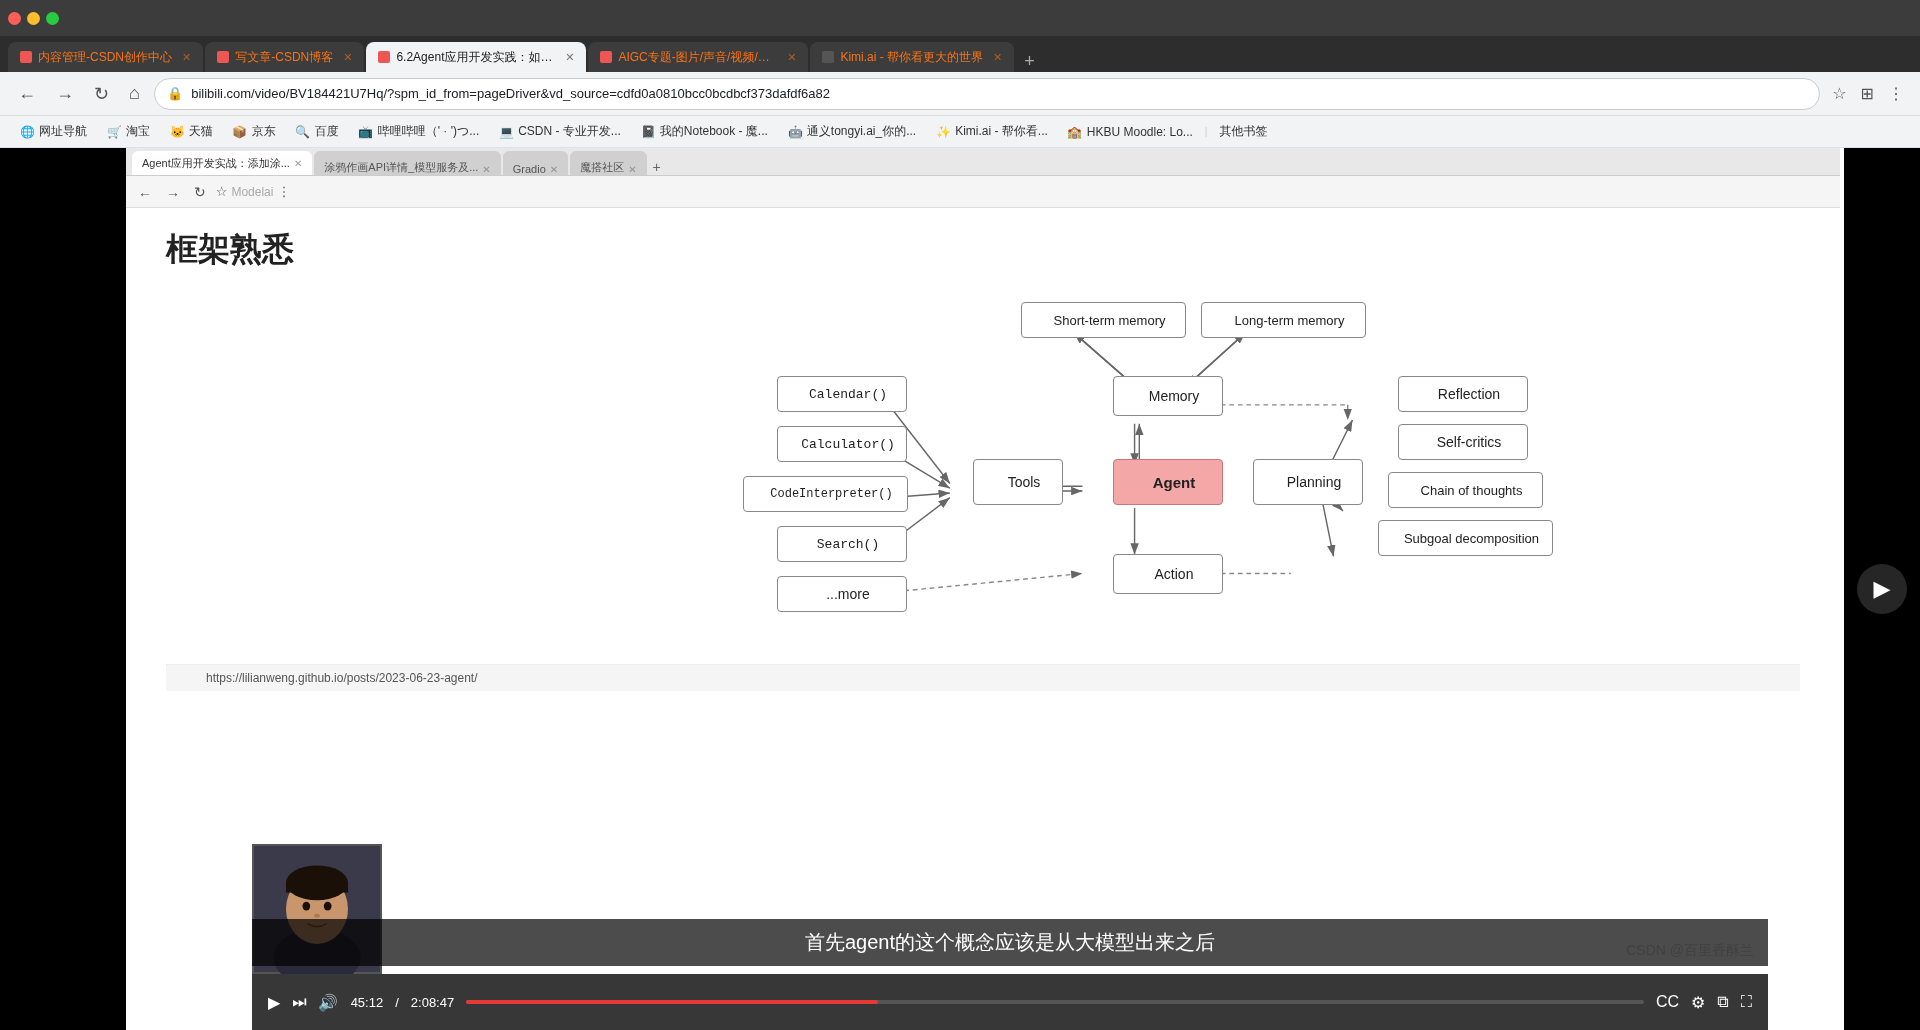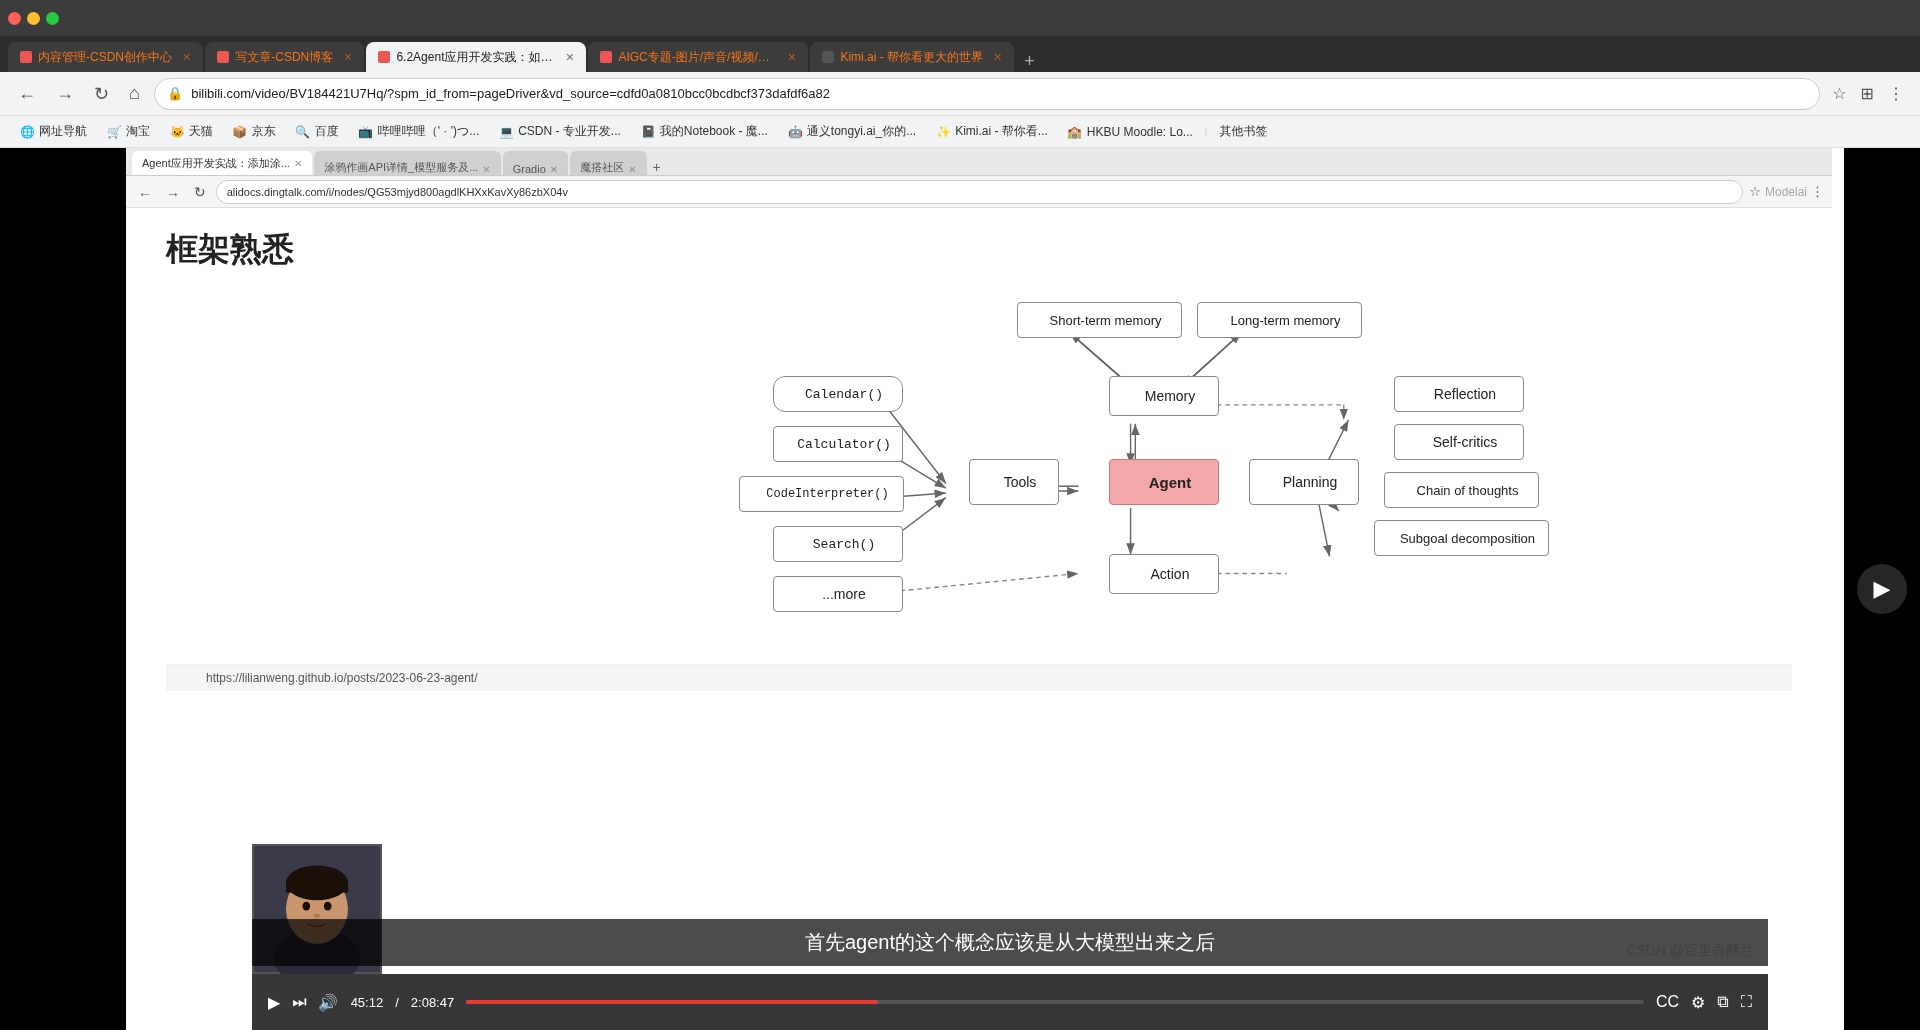--- a/index.html
+++ b/index.html
@@ -108,21 +108,21 @@
     .video-area {
       flex: 1;
       background: #fff;
       position: relative;
       overflow: hidden;
     }
 
     
     .inner-browser {
       position: absolute;
-      top: 0; left: 0; right: 12px;
+      top: 0; left: 0; right: 4px;
       background: #ec4899;
     }
 
     .inner-tabs {
       background: #e8e8e8;
       height: 28px;
       display: flex;
       align-items: flex-end;
       padding: 0 6px;
       gap: 2px;
@@ -482,23 +482,20 @@
           <span>魔搭社区</span>
           <span class="inner-tab-close">✕</span>
         </div>
         <button class="inner-tab-new">+</button>
       </div>
 
       <div class="inner-nav">
         <button class="inner-nav-btn">←</button>
         <button class="inner-nav-btn">→</button>
         <button class="inner-nav-btn">↻</button>
-        <div class="inner-address">
-          <span>alidocs.dingtalk.com/i/nodes/QG53mjyd800agdlKHXxKavXy86zbX04v</span>
-        </div>
         <div class="inner-nav-icons">
           <button class="inner-nav-icon">☆</button>
           <button class="inner-nav-icon" style="font-size:12px;color:#aaa;">Modelai</button>
           <button class="inner-nav-icon">⋮</button>
         </div>
       </div>
 
       <div class="slide-content">
         <div class="slide-title">框架熟悉</div>
 
@@ -565,21 +562,21 @@
           </div>
           <div class="diagram-box" style="left:440px;top:175px;width:90px;height:46px;">
             <span>Tools</span>
           </div>
           <div class="diagram-box" style="left:720px;top:175px;width:110px;height:46px;">
             <span>Planning</span>
           </div>
           <div class="diagram-box" style="left:580px;top:270px;width:110px;height:40px;">
             <span>Action</span>
           </div>
-          <div class="diagram-box monospace" style="left:244px;top:92px;width:130px;height:36px;border-radius:12px;">
+          <div class="diagram-box monospace" style="left:244px;top:92px;width:130px;height:36px;">
             <span>Calendar()</span>
           </div>
           <div class="diagram-box monospace" style="left:244px;top:142px;width:130px;height:36px;">
             <span>Calculator()</span>
           </div>
           <div class="diagram-box monospace" style="left:210px;top:192px;width:165px;height:36px;font-size:12px;">
             <span>CodeInterpreter()</span>
           </div>
           <div class="diagram-box monospace" style="left:244px;top:242px;width:130px;height:36px;">
             <span>Search()</span>

